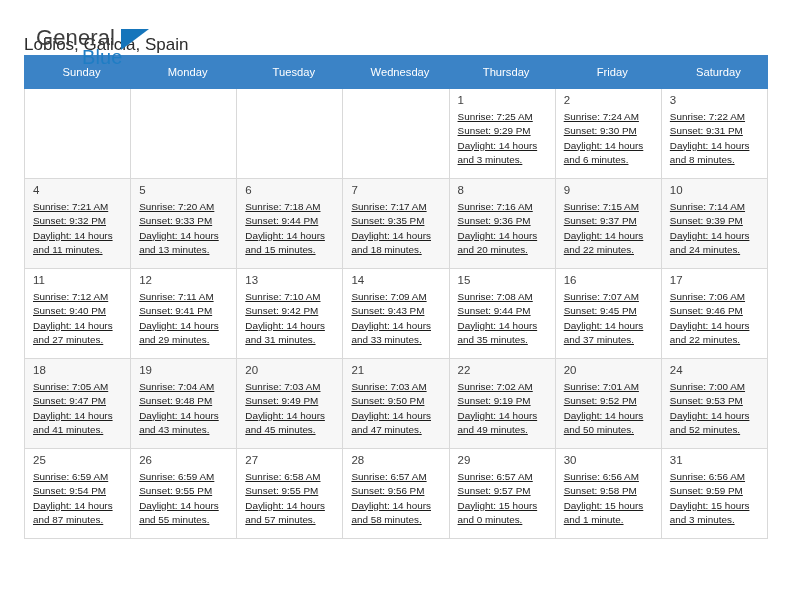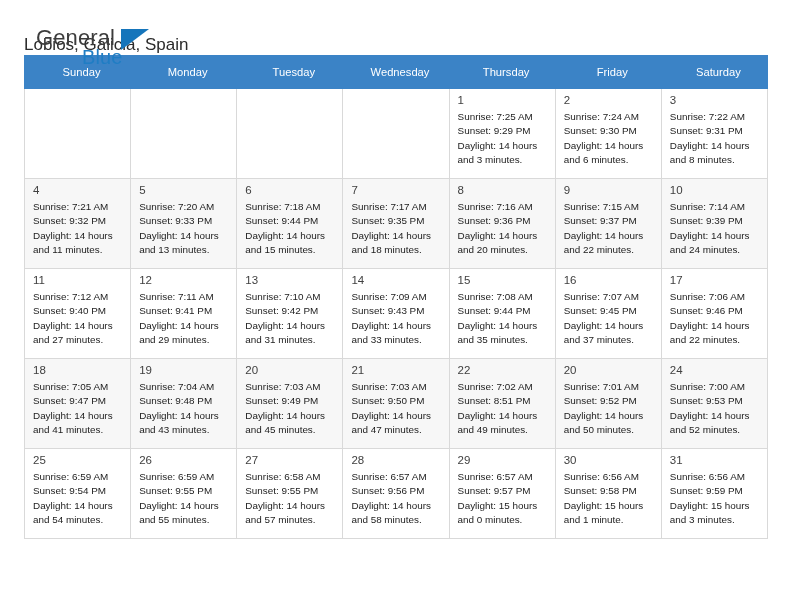--- a/index.html
+++ b/index.html
@@ -114,20 +114,21 @@
   .daynum {
     font-size: 11.5px;
     color: #404040;
     line-height: 1.25;
     margin-bottom: 3px;
   }
   .info {
     font-size: 9.9px;
     color: #1c1c1c;
     line-height: 1.42;
+    text-decoration: underline;
   }
   .info div {
     white-space: nowrap;
   }
   td.empty .cell-inner { }
 </style>
 </head>
 <body>
 
 <div class="page">
@@ -404,21 +405,21 @@
                 <div>Daylight: 14 hours</div>
                 <div>and 47 minutes.</div>
               </div>
             </div>
           </td>
           <td>
             <div class="cell-inner">
               <div class="daynum">22</div>
               <div class="info">
                 <div>Sunrise: 7:02 AM</div>
-                <div>Sunset: 8:51 PM</div>
+                <div>Sunset: 9:19 PM</div>
                 <div>Daylight: 14 hours</div>
                 <div>and 49 minutes.</div>
               </div>
             </div>
           </td>
           <td>
             <div class="cell-inner">
               <div class="daynum">20</div>
               <div class="info">
                 <div>Sunrise: 7:01 AM</div>
@@ -441,21 +442,21 @@
           </td>
         </tr>
         <tr>
           <td>
             <div class="cell-inner">
               <div class="daynum">25</div>
               <div class="info">
                 <div>Sunrise: 6:59 AM</div>
                 <div>Sunset: 9:54 PM</div>
                 <div>Daylight: 14 hours</div>
-                <div>and 54 minutes.</div>
+                <div>and 87 minutes.</div>
               </div>
             </div>
           </td>
           <td>
             <div class="cell-inner">
               <div class="daynum">26</div>
               <div class="info">
                 <div>Sunrise: 6:59 AM</div>
                 <div>Sunset: 9:55 PM</div>
                 <div>Daylight: 14 hours</div>

